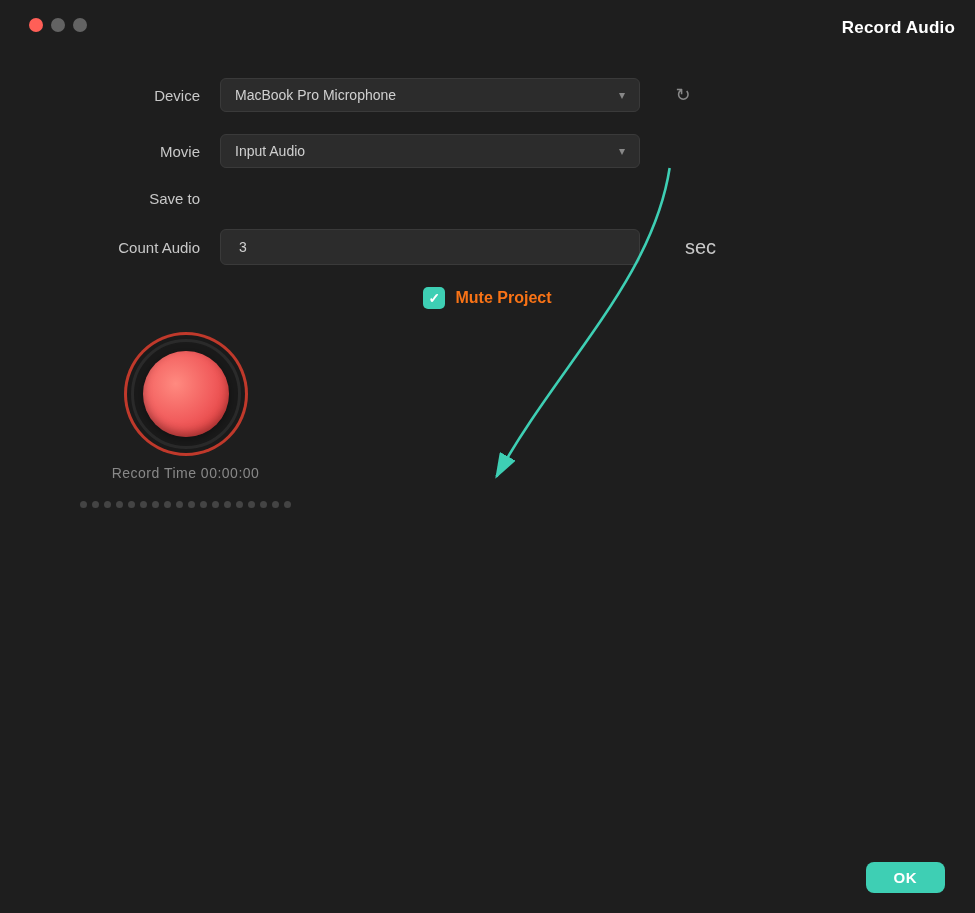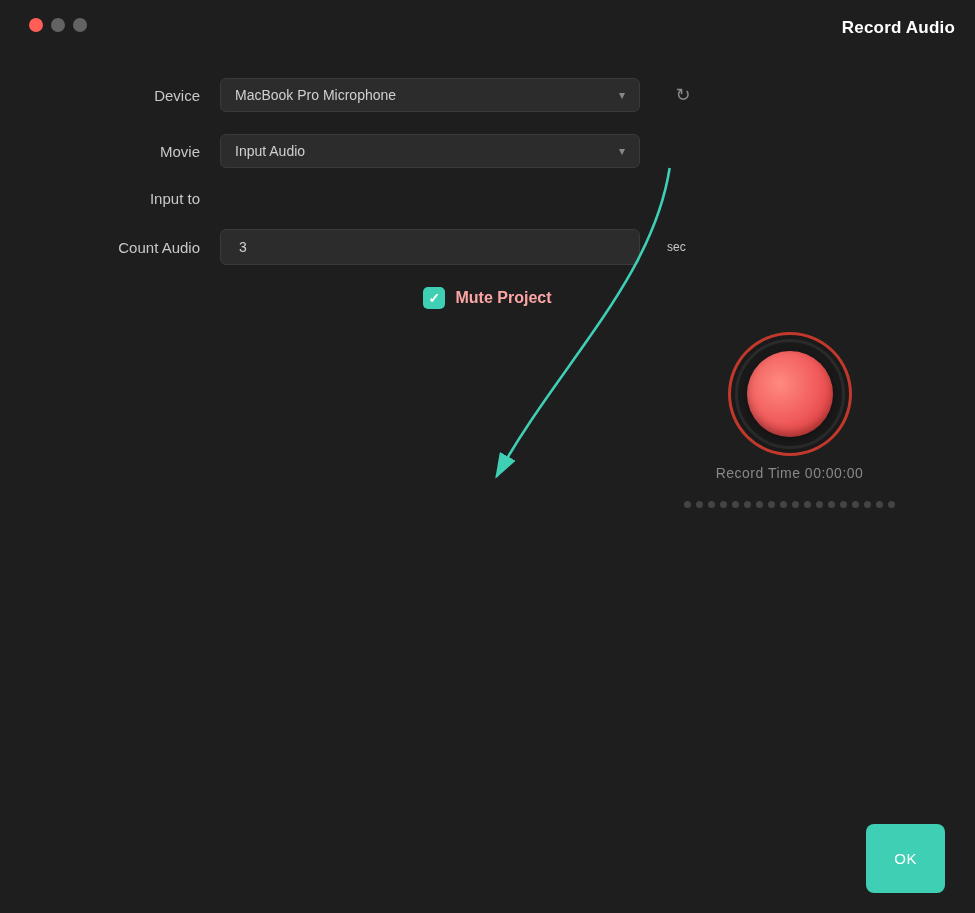--- a/index.html
+++ b/index.html
@@ -52,21 +52,21 @@
       font-size: 17px;
       font-weight: 600;
       letter-spacing: 0.2px;
     }
 
     
     .main-content {
       flex: 1;
       display: flex;
       flex-direction: column;
-      align-items: flex-end;
+      align-items: flex-start;
       padding: 30px 80px 20px;
       position: relative;
     }
 
     
     .form-row {
       display: flex;
       align-items: center;
       width: 100%;
       margin-bottom: 22px;
@@ -160,22 +160,22 @@
       color: #d0d0d0;
       font-size: 14px;
       padding: 8px 14px;
       flex: 1;
       max-width: 420px;
       height: 36px;
     }
 
     .sec-label {
       color: #c8c8c8;
-      font-size: 12px;
-      margin-left: 0;
+      font-size: 20px;
+      margin-left: 18px;
     }
 
     
     .mute-row {
       display: flex;
       align-items: center;
       gap: 10px;
       margin-bottom: 30px;
       align-self: center;
     }
@@ -192,21 +192,21 @@
       flex-shrink: 0;
     }
 
     .checkbox-wrapper .checkmark {
       color: #fff;
       font-size: 14px;
       font-weight: bold;
     }
 
     .mute-label {
-      color: #fca5a5;
+      color: #f97316;
       font-size: 16px;
       font-weight: 600;
     }
 
     
     .record-area {
       display: flex;
       flex-direction: column;
       align-items: center;
       gap: 16px;
@@ -272,23 +272,23 @@
       justify-content: flex-end;
       padding: 10px 30px 20px;
       flex-shrink: 0;
     }
 
     .ok-btn {
       background: #3ecfb4;
       color: #fff;
       border: none;
       border-radius: 8px;
-      padding: 26px 28px;
+      padding: 7px 28px;
       font-size: 15px;
-      font-weight: 400;
+      font-weight: 700;
       cursor: pointer;
       letter-spacing: 0.5px;
     }
   </style>
 </head>
 <body>
 
 <div class="title-bar">
   <div class="window-controls">
     <button class="window-btn close"></button>
@@ -317,21 +317,21 @@
     <span class="form-label">Movie</span>
     <div class="form-control-area">
       <div class="dropdown-select">
         <span>Input Audio</span>
         <span class="chevron">▾</span>
       </div>
     </div>
   </div>
 
   <div class="form-row">
-    <span class="form-label">Input to</span>
+    <span class="form-label">Save to</span>
   </div>
 
   <div class="form-row">
     <span class="form-label">Count Audio</span>
     <div class="form-control-area">
       <div class="countdown-input" style="display:flex;align-items:center;">
         <span style="color:#d0d0d0;font-size:14px;padding-left:4px;">3</span>
       </div>
       <span class="sec-label">sec</span>
     </div>

